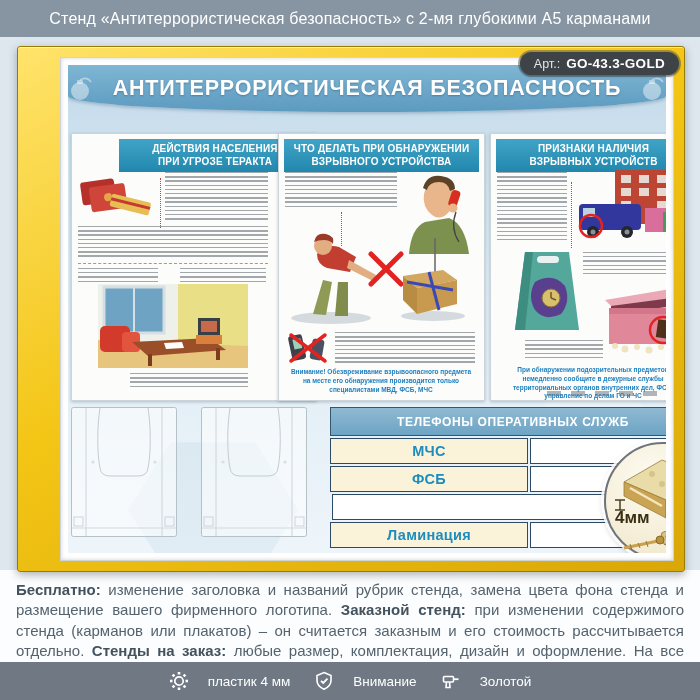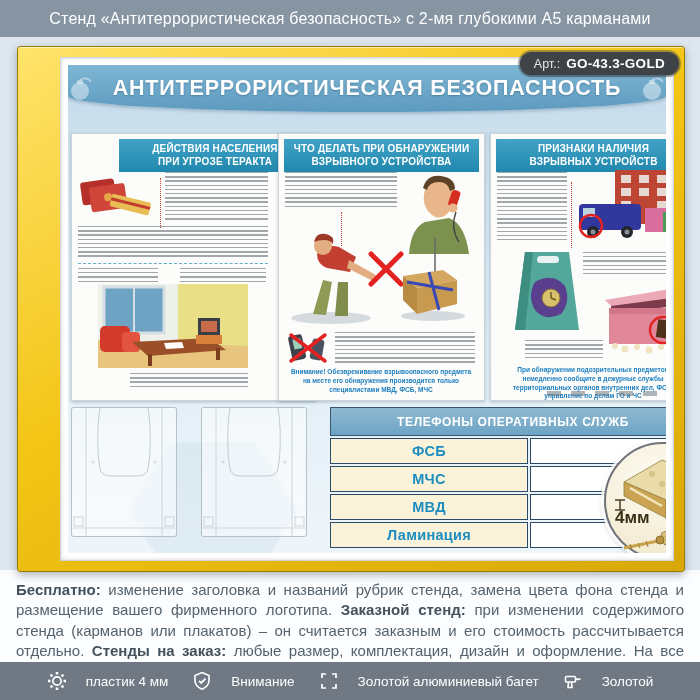--- a/index.html
+++ b/index.html
@@ -275,29 +275,28 @@
             <rect x="4" y="111" width="9" height="9" fill="none" stroke="#ccd4da"></rect>
             <rect x="95" y="111" width="9" height="9" fill="none" stroke="#ccd4da"></rect>
             <circle cx="23" cy="56" r="1.6" fill="#d8dee2"></circle>
             <circle cx="85" cy="56" r="1.6" fill="#d8dee2"></circle>
           </svg>
         </div>
 
         <div class="phones">
           <div class="phones-head">ТЕЛЕФОНЫ ОПЕРАТИВНЫХ СЛУЖБ</div>
           <div class="prow">
+            <div class="pl">МЧС</div>
+            <div class="pv"></div>
+          </div>
+          <div class="prow">
             <div class="pl">ФСБ</div>
             <div class="pv"></div>
           </div>
           <div class="prow">
-            <div class="pl">МЧС</div>
-            <div class="pv"></div>
-          </div>
-          <div class="prow">
-            <div class="pl">МВД</div>
             <div class="pv"></div>
           </div>
           <div class="prow">
             <div class="pl">Ламинация</div>
             <div class="pv"></div>
           </div>
         </div>
 
         <div class="inset">
           <svg width="110" height="110" viewBox="0 0 110 110">
@@ -357,29 +356,20 @@
       <span class="lbl">пластик 4 мм</span>
     </div>
     <div class="f-item">
       <svg width="20" height="20" viewBox="0 0 20 20" fill="none" stroke="#fff" stroke-width="1.6">
         <path d="M10 1.5 L17 4.5 V9.5 C17 14.5 13.5 16.7 10 18.2 C6.5 16.7 3 14.5 3 9.5 V4.5 Z"></path>
         <path d="M7 9.8 L9.2 12 L13.5 7.6" stroke-width="1.8"></path>
       </svg>
       <span class="lbl">Внимание</span>
     </div>
     <div class="f-item">
-      <svg width="20" height="20" viewBox="0 0 20 20" fill="none" stroke="#fff" stroke-width="1.7">
-        <path d="M3 7 V3 H7"></path>
-          <path d="M13 3 H17 V7"></path>
-          <path d="M17 13 V17 H13"></path>
-          <path d="M7 17 H3 V13"></path>
-      </svg>
-      <span class="lbl">Золотой алюминиевый багет</span>
-    </div>
-    <div class="f-item">
       <svg width="20" height="20" viewBox="0 0 20 20" fill="none" stroke="#fff" stroke-width="1.6">
         <rect x="2.5" y="5.5" width="10" height="5.5" rx="1"></rect>
         <line x1="12.5" y1="8.2" x2="17.5" y2="8.2" stroke-width="1.8"></line>
         <path d="M5.5 11 L5 16.5 H9 L8.5 11"></path>
       </svg>
       <span class="lbl">Золотой</span>
     </div>
   </div>
 
 </div>

